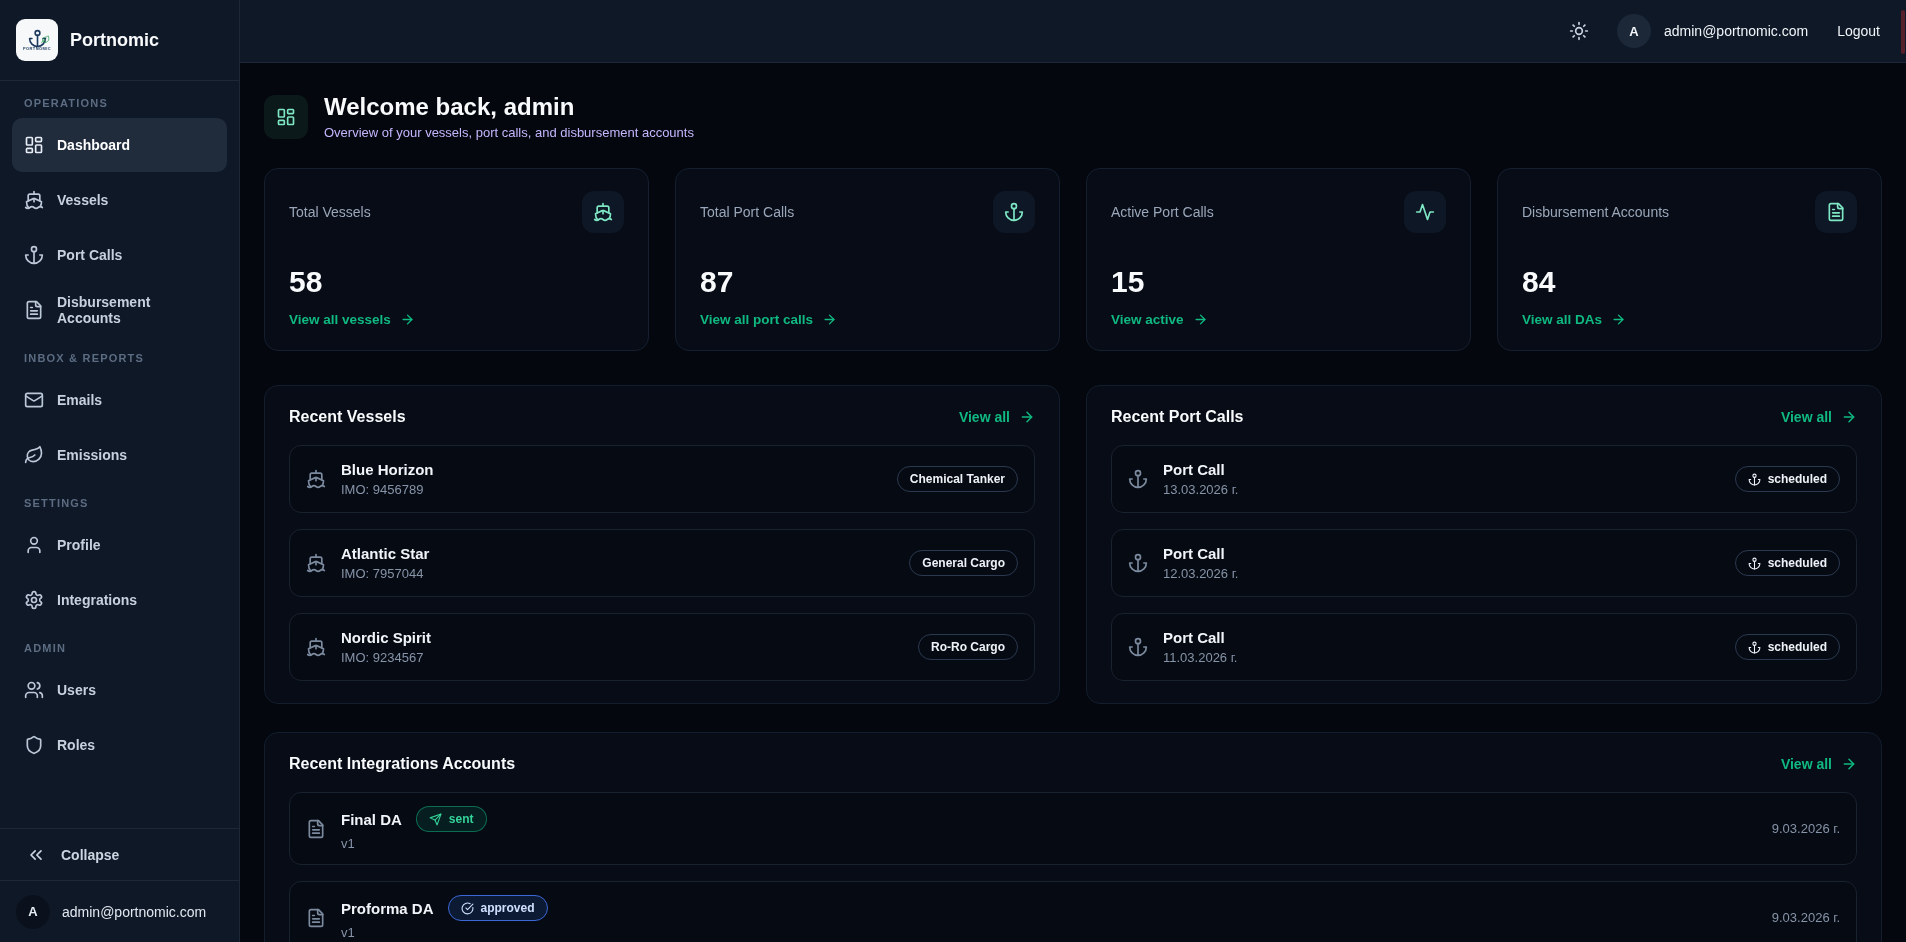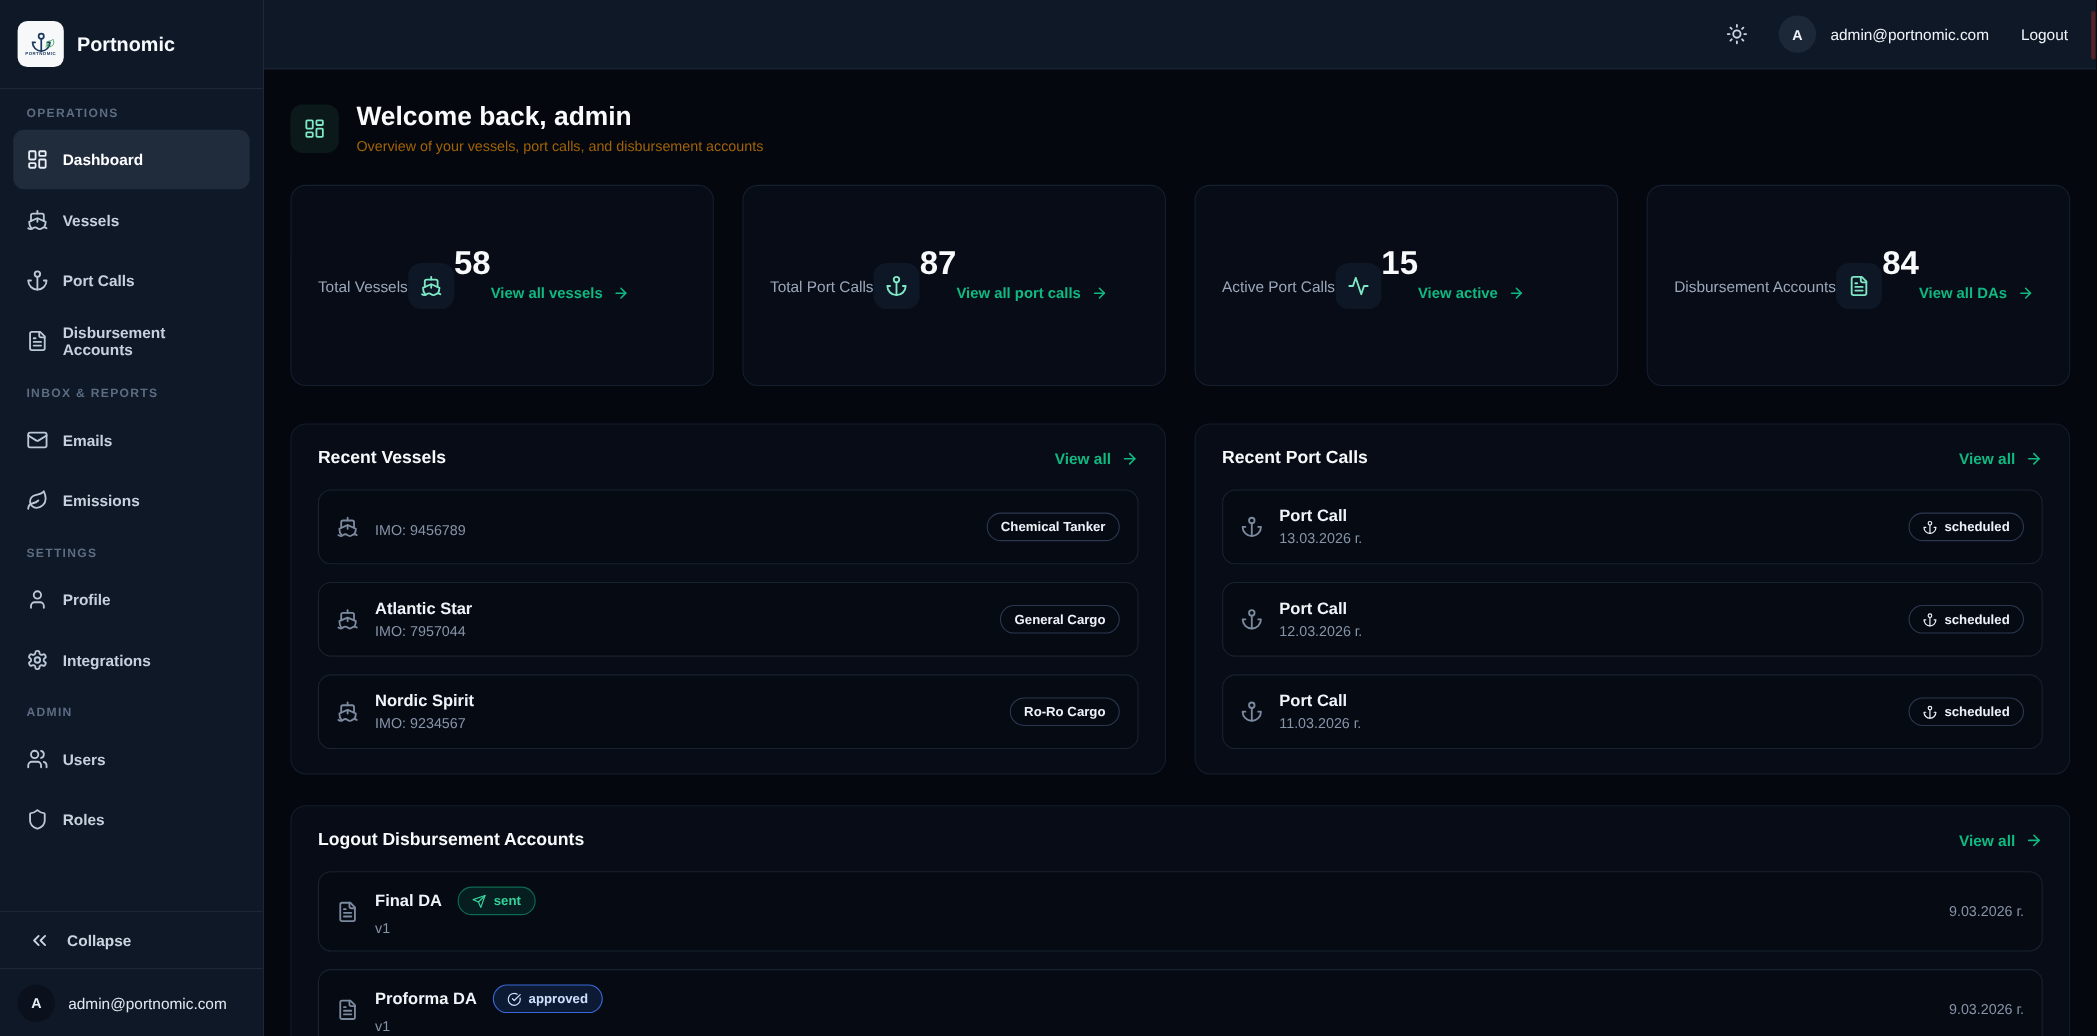--- a/index.html
+++ b/index.html
@@ -39,24 +39,24 @@
   .theme-btn { background:none; border:none; color:#cbd5e1; width:34px; height:34px; display:flex; align-items:center; justify-content:center; cursor:pointer; margin-right:8px; }
   .top-avatar { width:34px; height:34px; border-radius:50%; background:#1c2838; color:#f1f5f9; display:flex; align-items:center; justify-content:center; font-size:13px; font-weight:700; cursor:pointer; }
   .top-email { font-size:14px; color:#f1f5f9; }
   .logout { font-size:14px; color:#f1f5f9; margin-left:16px; cursor:pointer; background:none; border:none; font-family:inherit; }
 
   .content { flex:1; padding:30px 24px 0; overflow:hidden; }
 
   .welcome-head { display:flex; align-items:center; gap:16px; margin-bottom:28px; }
   .welcome-iconbox { width:44px; height:44px; border-radius:11px; background:rgba(110,231,183,.08); color:#7ee7c4; display:flex; align-items:center; justify-content:center; flex:none; }
   .welcome-title { font-size:24px; font-weight:700; color:#f8fafc; }
-  .welcome-sub { font-size:13px; color:#a16207; margin-top:4px; }
+  .welcome-sub { font-size:13px; color:#c4b5fd; margin-top:4px; }
 
   .stats-grid { display:grid; grid-template-columns:repeat(4,1fr); gap:26px; }
-  .statcard { height:183px; padding:22px 24px; border-radius:14px; background:#070c16; border:1px solid #151f30; display:flex; flex-direction:row; }
+  .statcard { height:183px; padding:22px 24px; border-radius:14px; background:#070c16; border:1px solid #151f30; display:flex; flex-direction:column; }
   .stat-top { display:flex; justify-content:space-between; align-items:center; }
   .stat-label { font-size:14px; color:#9aa7ba; }
   .stat-iconbox { width:42px; height:42px; border-radius:12px; background:#0e1726; display:flex; align-items:center; justify-content:center; color:#7ee7c4; }
   .stat-value { font-size:30px; font-weight:700; color:#f8fafc; margin-top:32px; }
   .stat-link { display:flex; align-items:center; gap:9px; color:#10b981; font-size:13.5px; font-weight:700; margin-top:13px; cursor:pointer; }
   .stat-link .ic { width:15px; height:15px; }
 
   .panels-grid { display:grid; grid-template-columns:1fr 1fr; gap:26px; margin-top:34px; }
   .panel { background:#070c16; border:1px solid #131d2d; border-radius:14px; padding:22px 24px; }
   .panel-head { display:flex; justify-content:space-between; align-items:center; margin-bottom:19px; }
@@ -377,20 +377,21 @@
                 <use href="#i-arrow-right"></use>
               </svg>
           </span>
         </div>
         <div class="rows">
           <div class="row-item">
             <svg class="ic row-icon">
                 <use href="#i-ship"></use>
               </svg>
             <div class="row-main">
+              <div class="row-name">Blue Horizon</div>
               <div class="row-sub">IMO: 9456789</div>
             </div>
             <span class="badge">Chemical Tanker</span>
           </div>
           <div class="row-item">
             <svg class="ic row-icon">
                 <use href="#i-ship"></use>
               </svg>
             <div class="row-main">
               <div class="row-name">Atlantic Star</div>
@@ -466,21 +467,21 @@
                 </svg>
               <span>scheduled</span>
             </span>
           </div>
         </div>
       </section>
     </div>
 
     <section class="panel da-panel">
       <div class="panel-head">
-        <span class="panel-title">Logout Disbursement Accounts</span>
+        <span class="panel-title">Recent Integrations Accounts</span>
         <span class="view-all">
           <span>View all</span>
           <svg class="ic">
               <use href="#i-arrow-right"></use>
             </svg>
         </span>
       </div>
       <div class="rows">
         <div class="row-item">
           <svg class="ic row-icon">

